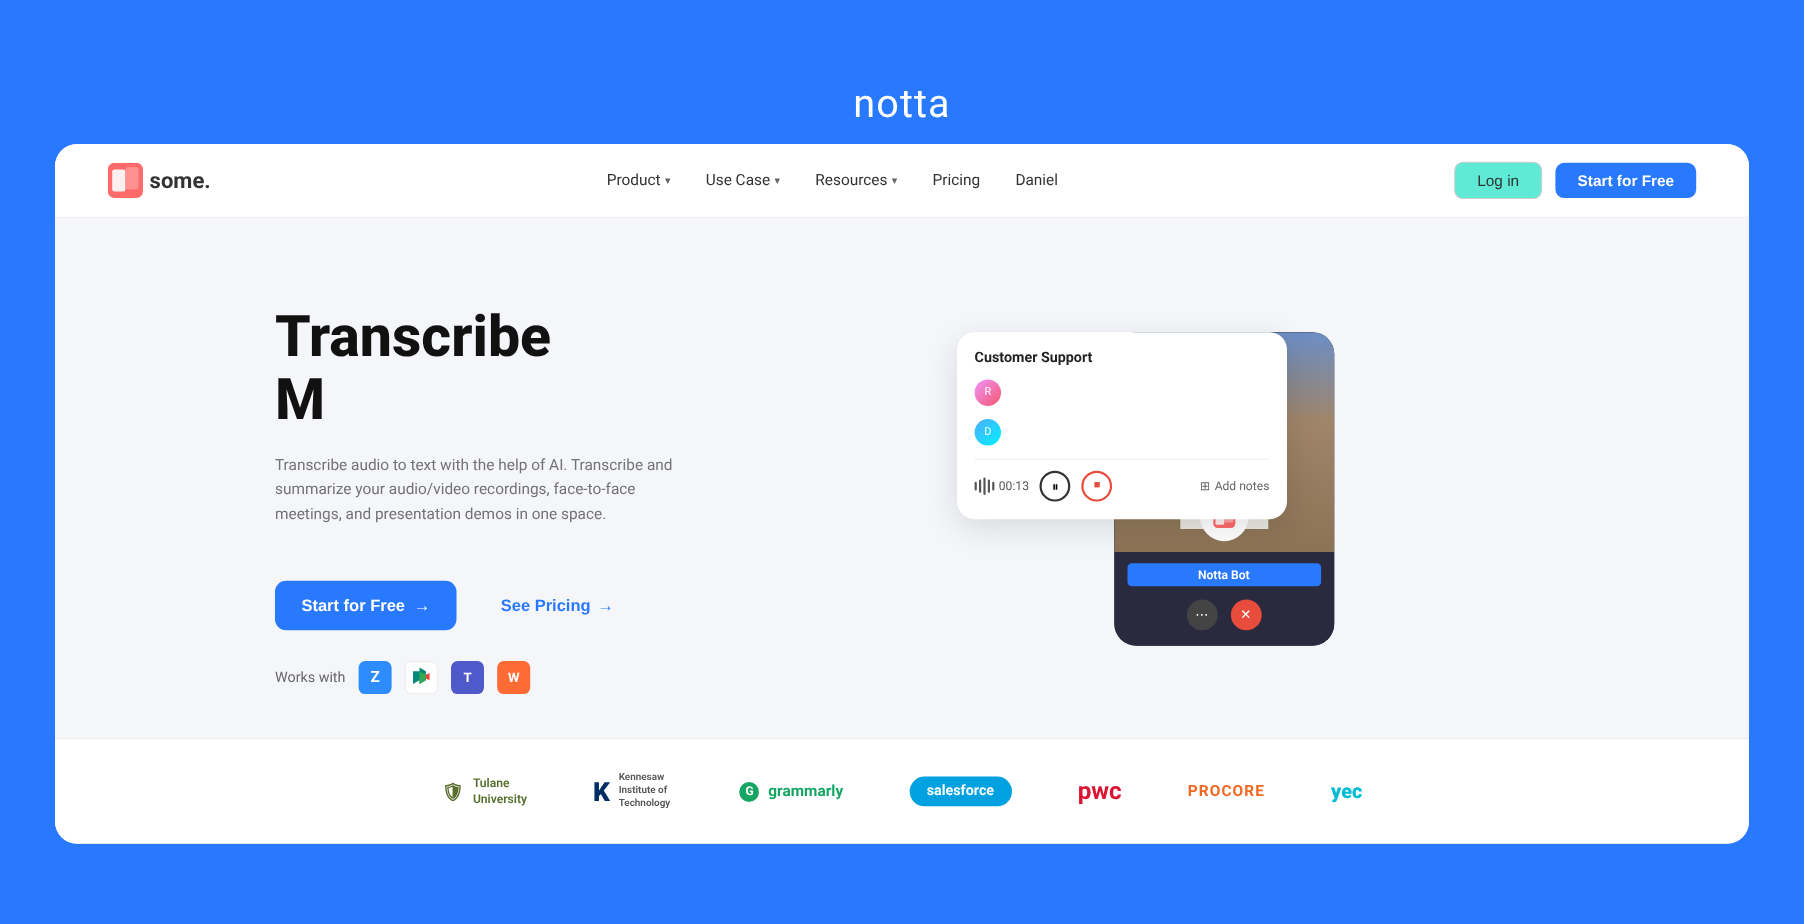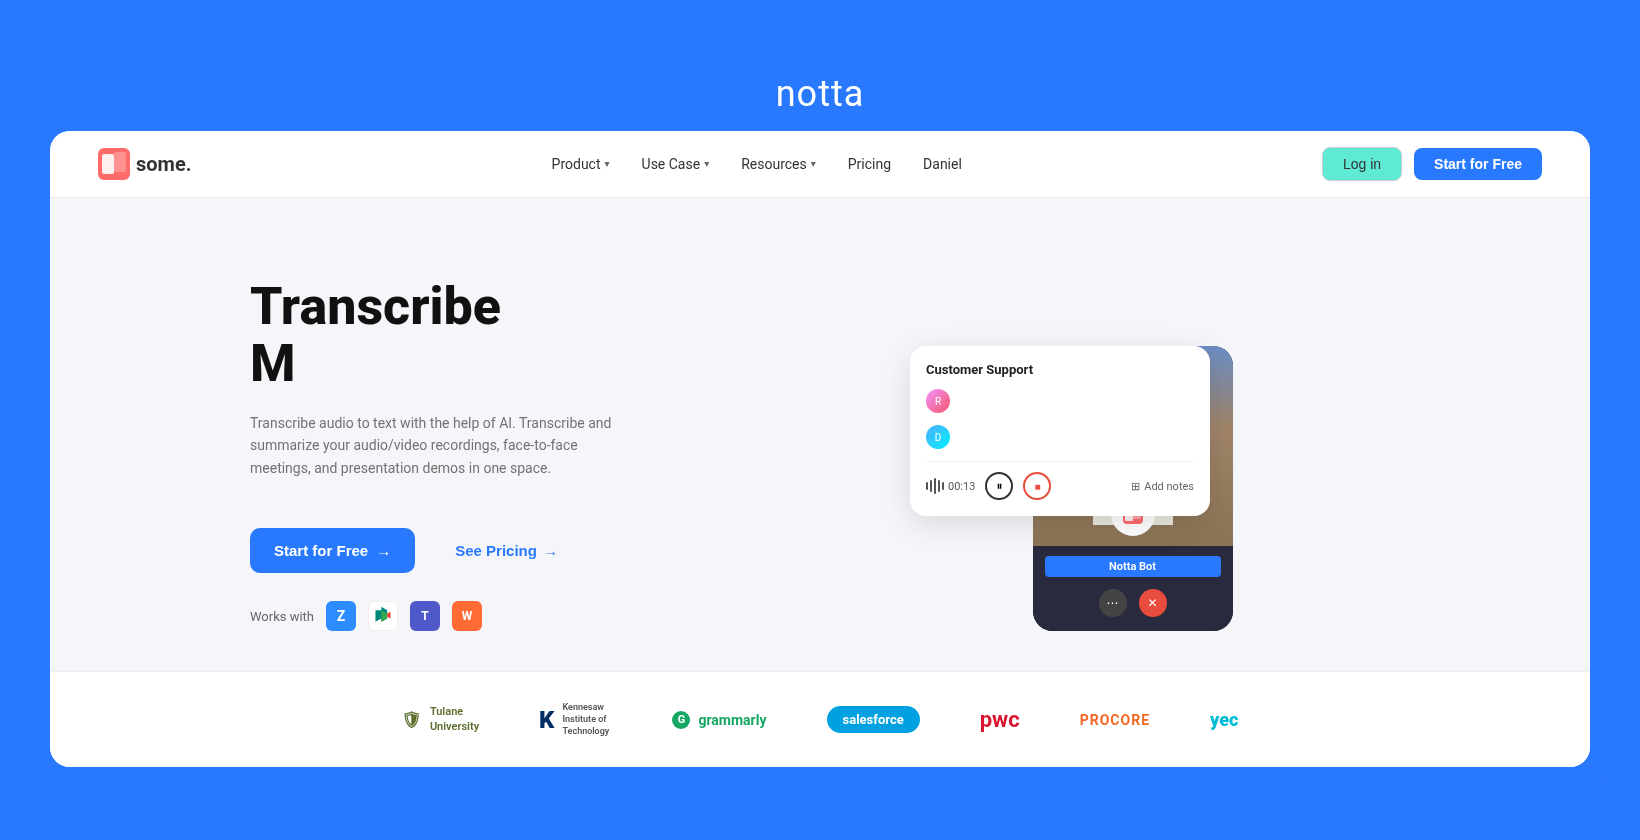--- a/index.html
+++ b/index.html
@@ -91,23 +91,22 @@
       border-radius: 8px;
       background: #2979FF;
       font-size: 14px;
       cursor: pointer;
       color: white;
       font-weight: 600;
     }
     
     .hero {
       display: flex;
-      align-items: flex-end;
+      align-items: center;
       padding: 60px 35px 40px 200px;
-      gap: 40px;
       position: relative;
       min-height: 440px;
     }
     .hero-content {
       flex: 0 0 420px;
       padding-top: 20px;
     }
     .hero-title {
       font-size: 52px;
       font-weight: 800;

